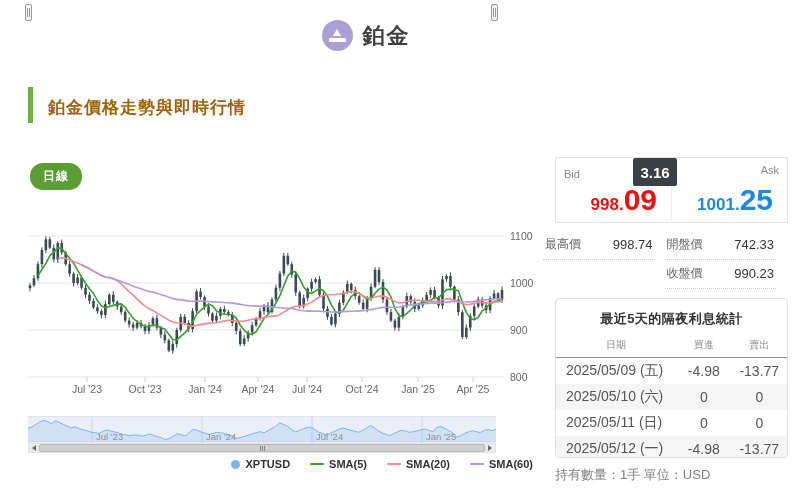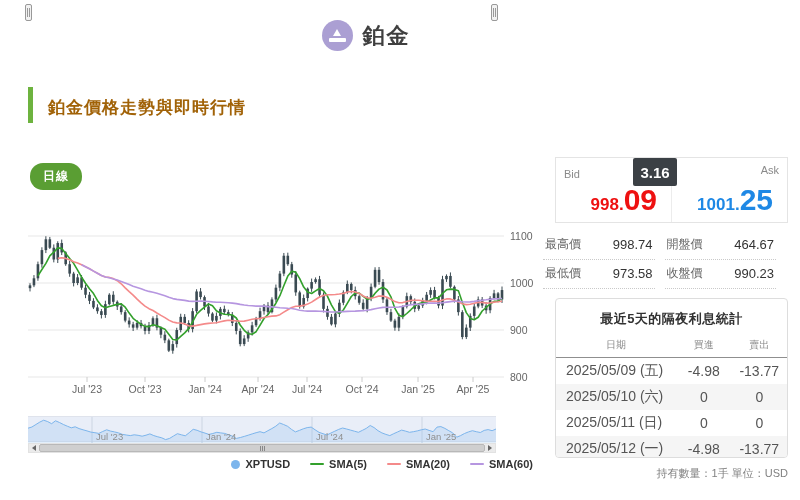--- a/index.html
+++ b/index.html
@@ -79,22 +79,22 @@
   .swap-card { position:absolute; left:555px; top:298px; width:233px; height:160px;
     border:1px solid #ddd; border-radius:4px; background:#fff; overflow:hidden; }
   .swap-title { text-align:center; font-size:13px; font-weight:bold; color:#333;
     margin-top:11px; letter-spacing:0.5px; }
   .swap-table { width:100%; border-collapse:collapse; margin-top:7px; }
   .swap-table th { font-size:10px; font-weight:normal; color:#888; padding:3px 0 5px 0;
     border-bottom:1px solid #8f8f8f; }
   .swap-table td { font-size:14px; color:#555; padding:4px 0; text-align:center; }
   .swap-table td.date { text-align:left; padding-left:10px; }
   .swap-table tr.alt { background:#f5f5f5; }
-  .holding-note { position:absolute; left:555px; top:466px; width:233px; text-align:right;
-    font-size:11px; color:#808080; }
+  .holding-note { position:absolute; left:555px; top:466px; width:233px; text-align:left;
+    font-size:13px; color:#808080; }
 </style>
 </head>
 <body>
 
 <div class="page-header">
   <div class="coin-circle">
     <div class="ingot-top"></div>
       <div class="ingot-base"></div>
   </div>
   <div class="page-title">鉑金</div>
@@ -472,29 +472,25 @@
   </div>
 </div>
 <div class="spread-badge">3.16</div>
 
 <div class="stats">
   <div class="stats-col">
     <div class="stat-row">
       <span class="stat-label">最高價</span>
       <span class="stat-value">998.74</span>
     </div>
-    <div class="stat-row">
-      <span class="stat-label">最低價</span>
-      <span class="stat-value">973.58</span>
-    </div>
   </div>
   <div class="stats-col">
     <div class="stat-row">
       <span class="stat-label">開盤價</span>
-      <span class="stat-value">464.67</span>
+      <span class="stat-value">742.33</span>
     </div>
     <div class="stat-row">
       <span class="stat-label">收盤價</span>
       <span class="stat-value">990.23</span>
     </div>
   </div>
 </div>
 
 <div class="swap-card">
   <div class="swap-title">最近5天的隔夜利息統計</div>

